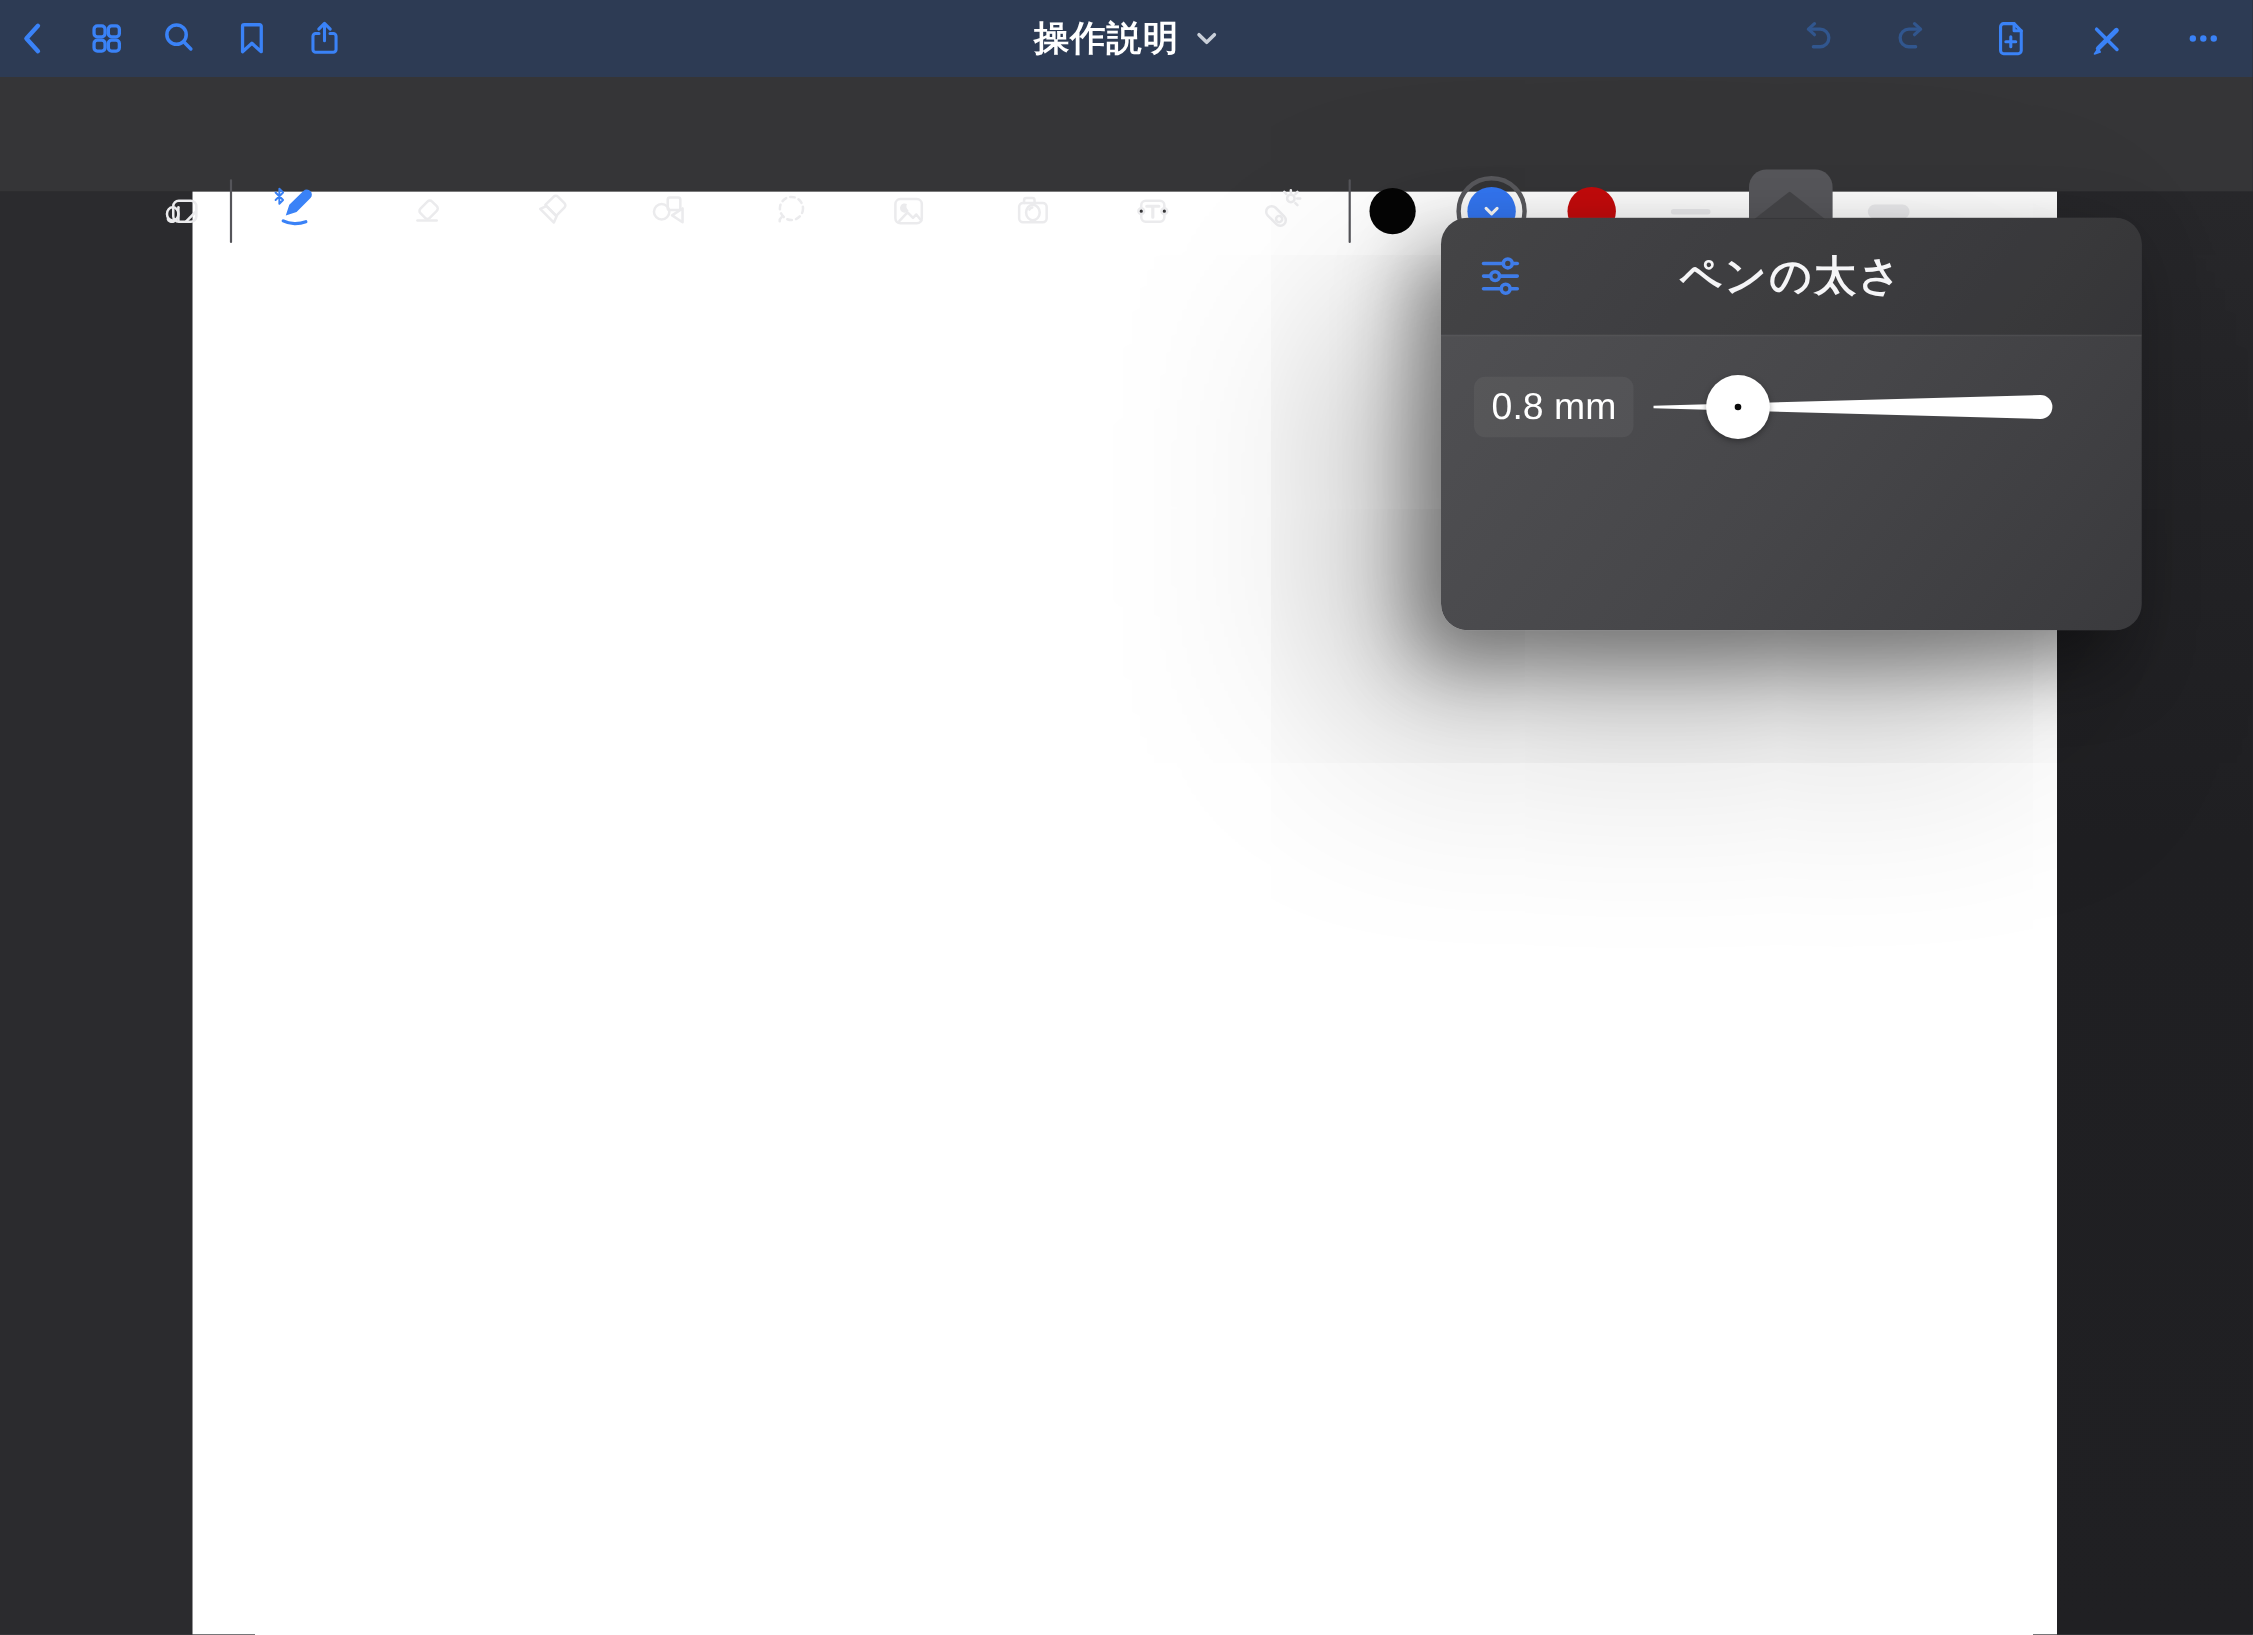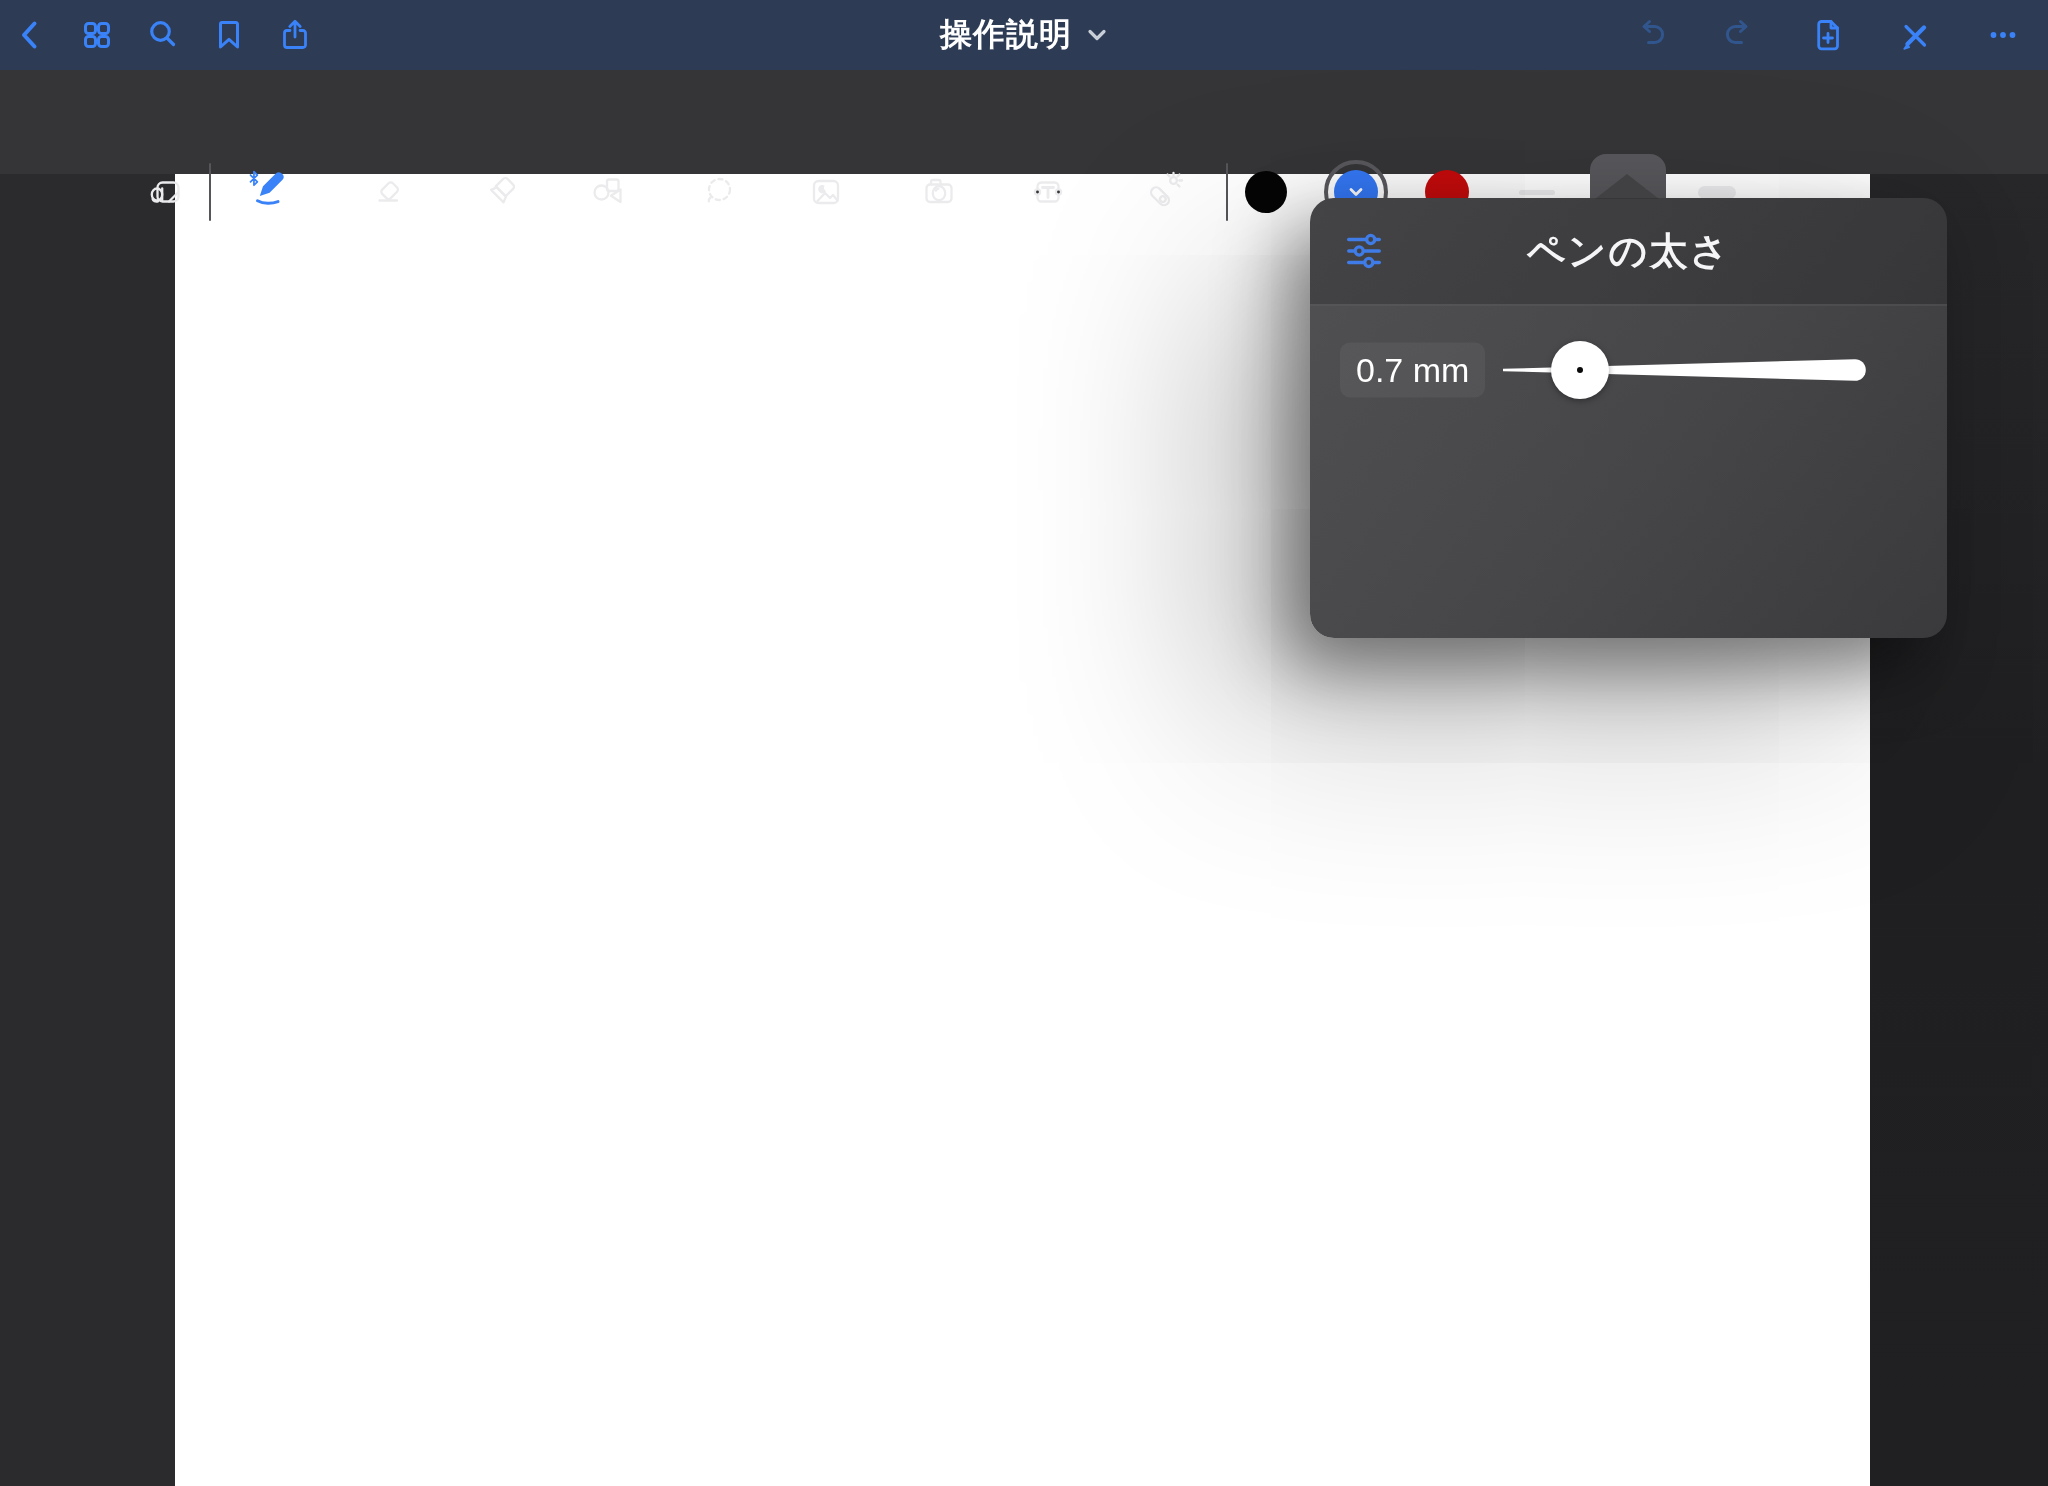--- a/index.html
+++ b/index.html
@@ -66,21 +66,21 @@
 
   
   .canvas { position:absolute; left:0; top:174px; width:2048px; height:1312px; background:#252528; }
   .canvas .side-left  { position:absolute; left:0; top:0; width:175px; height:100%; background:#2b2b2e; }
   .canvas .side-right { position:absolute; right:0; top:0; width:178px; height:100%;
       background:linear-gradient(180deg,#27272a 0%,#1f1f22 45%,#202023 100%); }
   .page { position:absolute; left:175px; top:0; width:1695px; height:1312px; background:#ffffff; cursor:crosshair; }
 
   
   .popover {
-    position:absolute; left:1310px; top:198px; width:637px; height:440px;
+    position:absolute; left:1310px; top:198px; width:637px; height:375px;
     border-radius:24px; z-index:40;
     background:linear-gradient(128deg,#515154 0%,#464649 55%,#3a3a3d 100%);
     box-shadow:-24px 30px 70px rgba(0,0,0,.45), -90px 80px 200px rgba(0,0,0,.28);
   }
   .pop-arrow {
     position:absolute; left:285px; top:-24px; width:64px; height:25px;
     background:#414144; clip-path:polygon(50% 0, 100% 100%, 0 100%);
   }
   .pop-header {
     position:relative; height:108px; border-radius:24px 24px 0 0;
@@ -335,21 +335,21 @@
             <path d="M8 24 H40"></path>
             <circle cx="19" cy="24" r="4.2" fill="#414144"></circle>
             <path d="M8 36 H40"></path>
             <circle cx="29" cy="36" r="4.2" fill="#414144"></circle>
           </svg>
       </button>
       <div class="pop-title">ペンの太さ</div>
     </div>
 
     <div class="pop-body">
-      <div class="value-chip">0.7 mm</div>
+      <div class="value-chip">0.8 mm</div>
 
       <div class="slider">
         <svg width="375" height="26" viewBox="0 0 375 26">
           <path d="M0 11.8 L352 2.2 A10.8 10.8 0 0 1 352 23.8 L0 14.2 Z" fill="#ffffff"></path>
         </svg>
         <div class="slider-thumb" style="left: 20.5%;"></div>
       </div>
     </div>
   </div>
 

